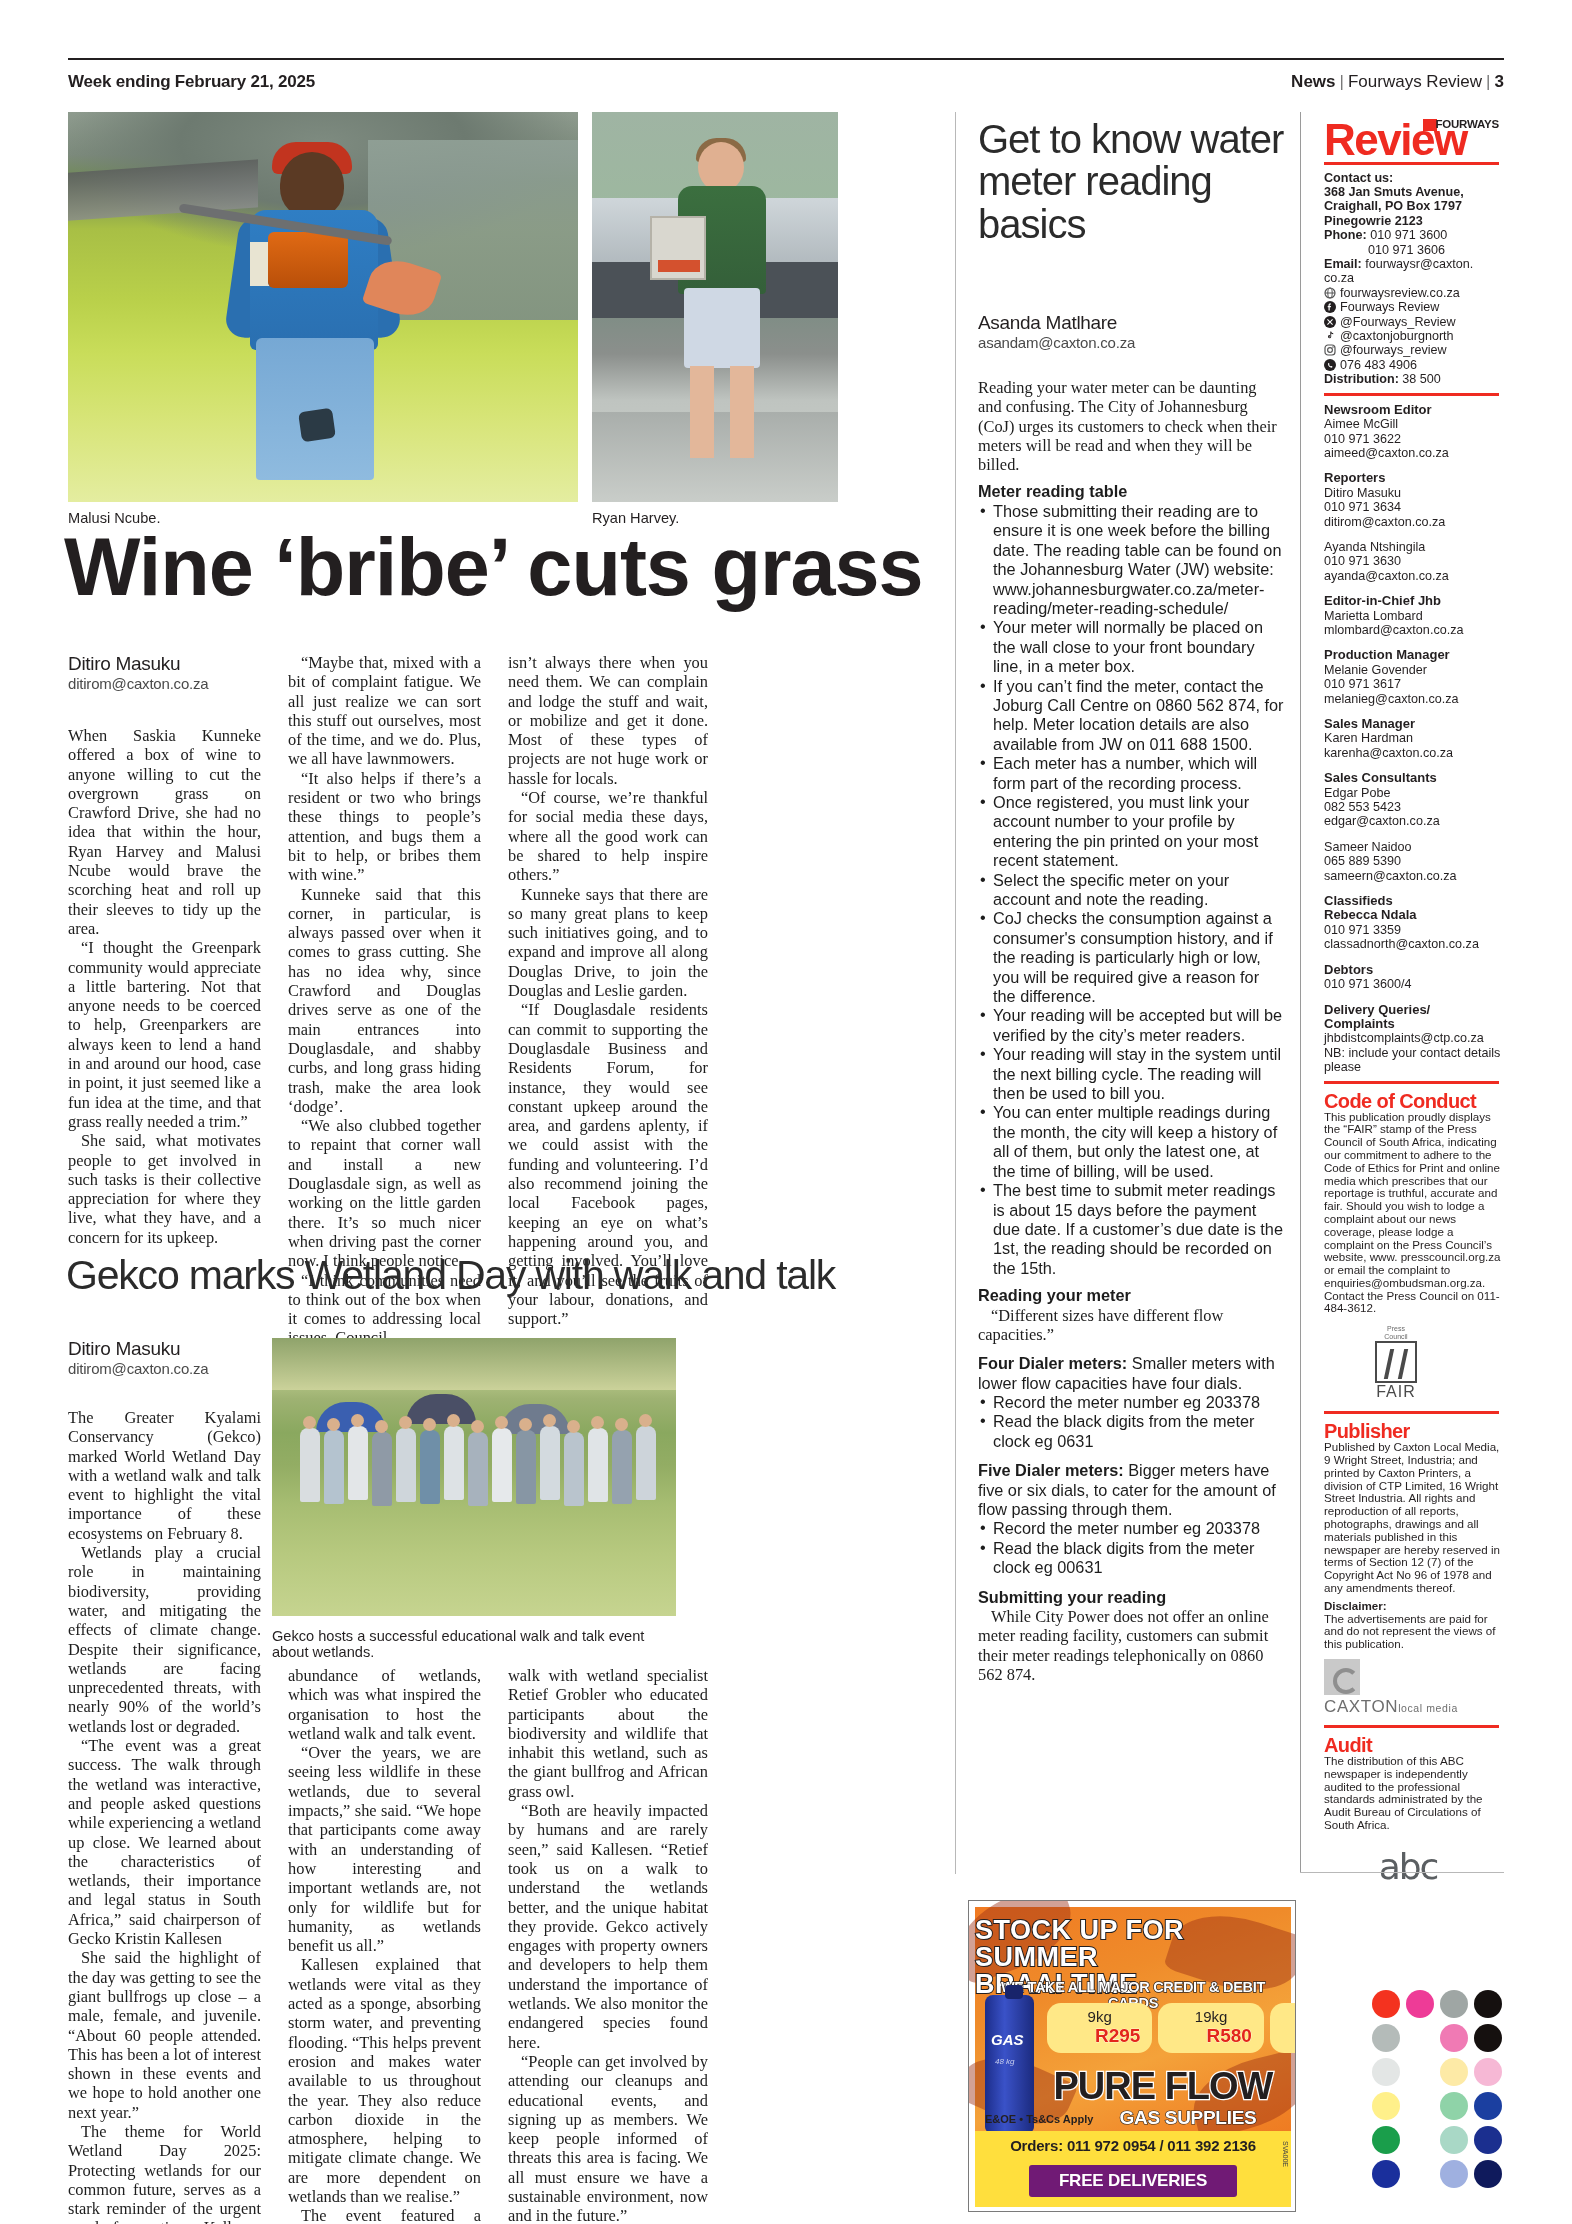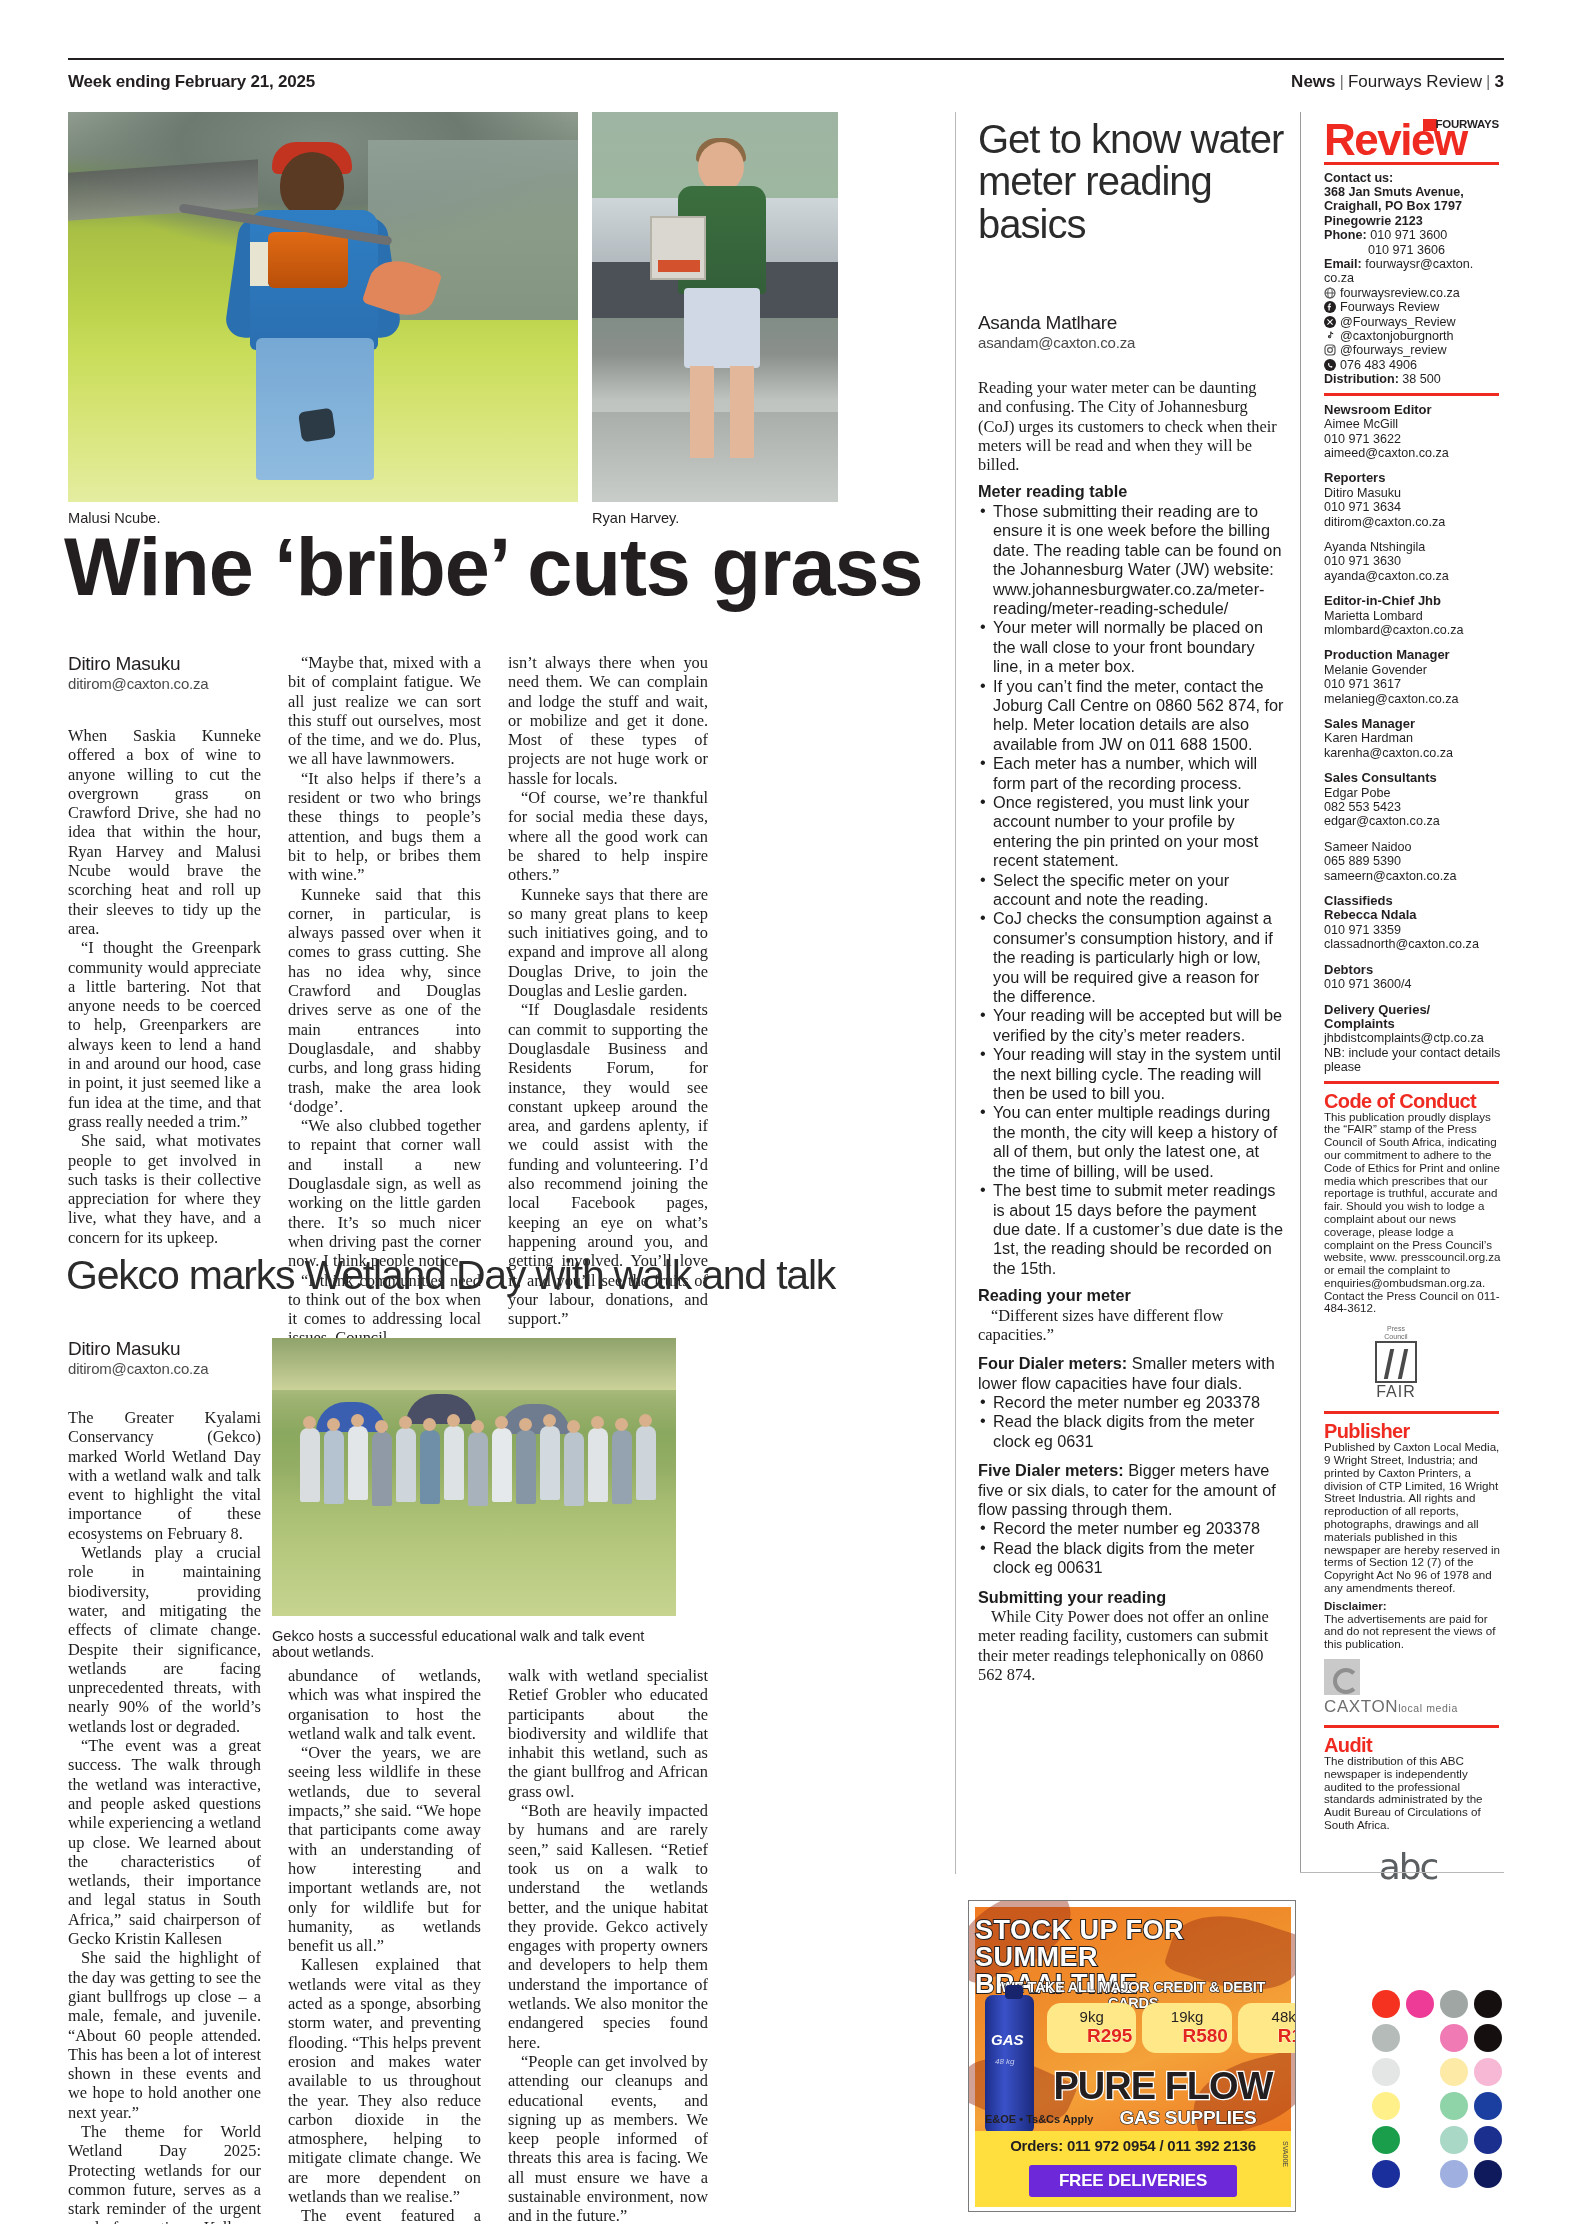--- a/index.html
+++ b/index.html
@@ -201,40 +201,40 @@
      background:linear-gradient(160deg,#f07a22 0%, #ef8b2a 28%, #f4a23a 52%, #ef7f24 78%, #ea6b1d 100%); }
   .ad-leaf { position:absolute; background:#9c2f14; opacity:.45; border-radius:60% 10% 60% 10%; }
   .ad-t1 { position:absolute; left:0; top:10px; width:316px; text-align:left;
      font-family:"Liberation Sans Narrow","Liberation Sans",sans-serif;
      font-weight:bold; font-size:27px; color:#fff; letter-spacing:0.5px;
      -webkit-text-stroke:2px #231f20; paint-order:stroke fill; line-height:1.0; }
   .ad-t2 { position:absolute; left:0; top:72px; width:316px; text-align:center;
      font-weight:bold; font-size:14.5px; color:#fff; -webkit-text-stroke:1.4px #231f20;
      paint-order:stroke fill; letter-spacing:-0.3px; }
   .ad-prices { position:absolute; left:72px; top:96px; width:240px; display:flex; gap:6px; }
-  .ad-pill { flex:1; background:#ffe887; border-radius:14px; text-align:center; padding:5px 4px 6px; }
+  .ad-pill { flex:1; background:#ffe887; border-radius:14px; text-align:center; padding:5px 12px 6px; }
   .ad-pill .kg { font-size:15px; color:#231f20; font-weight:500; }
   .ad-pill .rs { font-size:19px; font-weight:bold; color:#e3261b; -webkit-text-stroke:0.6px #fff; paint-order:stroke fill;margin-left:36px; }
   .ad-brand { position:absolute; left:60px; top:158px; width:256px; text-align:center;
      font-weight:bold; font-size:38px; color:#231f20; -webkit-text-stroke:2.5px #fff;
      paint-order:stroke fill; letter-spacing:-1px; }
   .ad-brand2 { position:absolute; left:110px; top:200px; width:206px; text-align:center;
      font-weight:bold; font-size:19px; color:#fff; -webkit-text-stroke:1.2px #231f20;
      paint-order:stroke fill; letter-spacing:-0.3px; }
   .ad-toc { position:absolute; left:10px; top:206px; font-size:11px; font-weight:bold; color:#231f20; }
   .ad-cyl { position:absolute; left:10px; top:88px; width:49px; height:138px;
      background:linear-gradient(90deg,#1c2d8a,#3a52c8 40%,#1b2a7e); border-radius:8px 8px 6px 6px;font-style:italic; }
   .ad-cyl:before { content:""; position:absolute; left:20px; top:-10px; width:18px; height:14px;
      background:#18246b; border-radius:4px; }
   .ad-cyl .g { position:absolute; left:6px; top:36px; color:#fff; font-weight:bold; font-size:15px; }
   .ad-cyl .k { position:absolute; left:10px; top:62px; color:#c9d0ef; font-size:8px; }
   .ad-foot { position:absolute; left:0; bottom:0; width:316px; height:76px; background:#ffdf3d; }
   .ad-order { position:absolute; left:0; top:6px; width:316px; text-align:center;
      font-weight:bold; font-size:15px; color:#231f20; letter-spacing:-0.2px; }
-  .ad-free { position:absolute; left:54px; top:34px; width:208px; height:32px; background:#6d28d9;
+  .ad-free { position:absolute; left:54px; top:34px; width:208px; height:32px; background:#701a75;
      border-radius:3px; color:#fff; font-weight:bold; font-size:17px; text-align:center; line-height:32px;
      letter-spacing:-0.2px; }
   .ad-code { position:absolute; right:2px; bottom:40px; font-size:7px; color:#444;
      writing-mode:vertical-rl; }
 
   .wall-sep { position:absolute; background:#b8b8b8; }
 </style>
 </head>
 <body>
 

